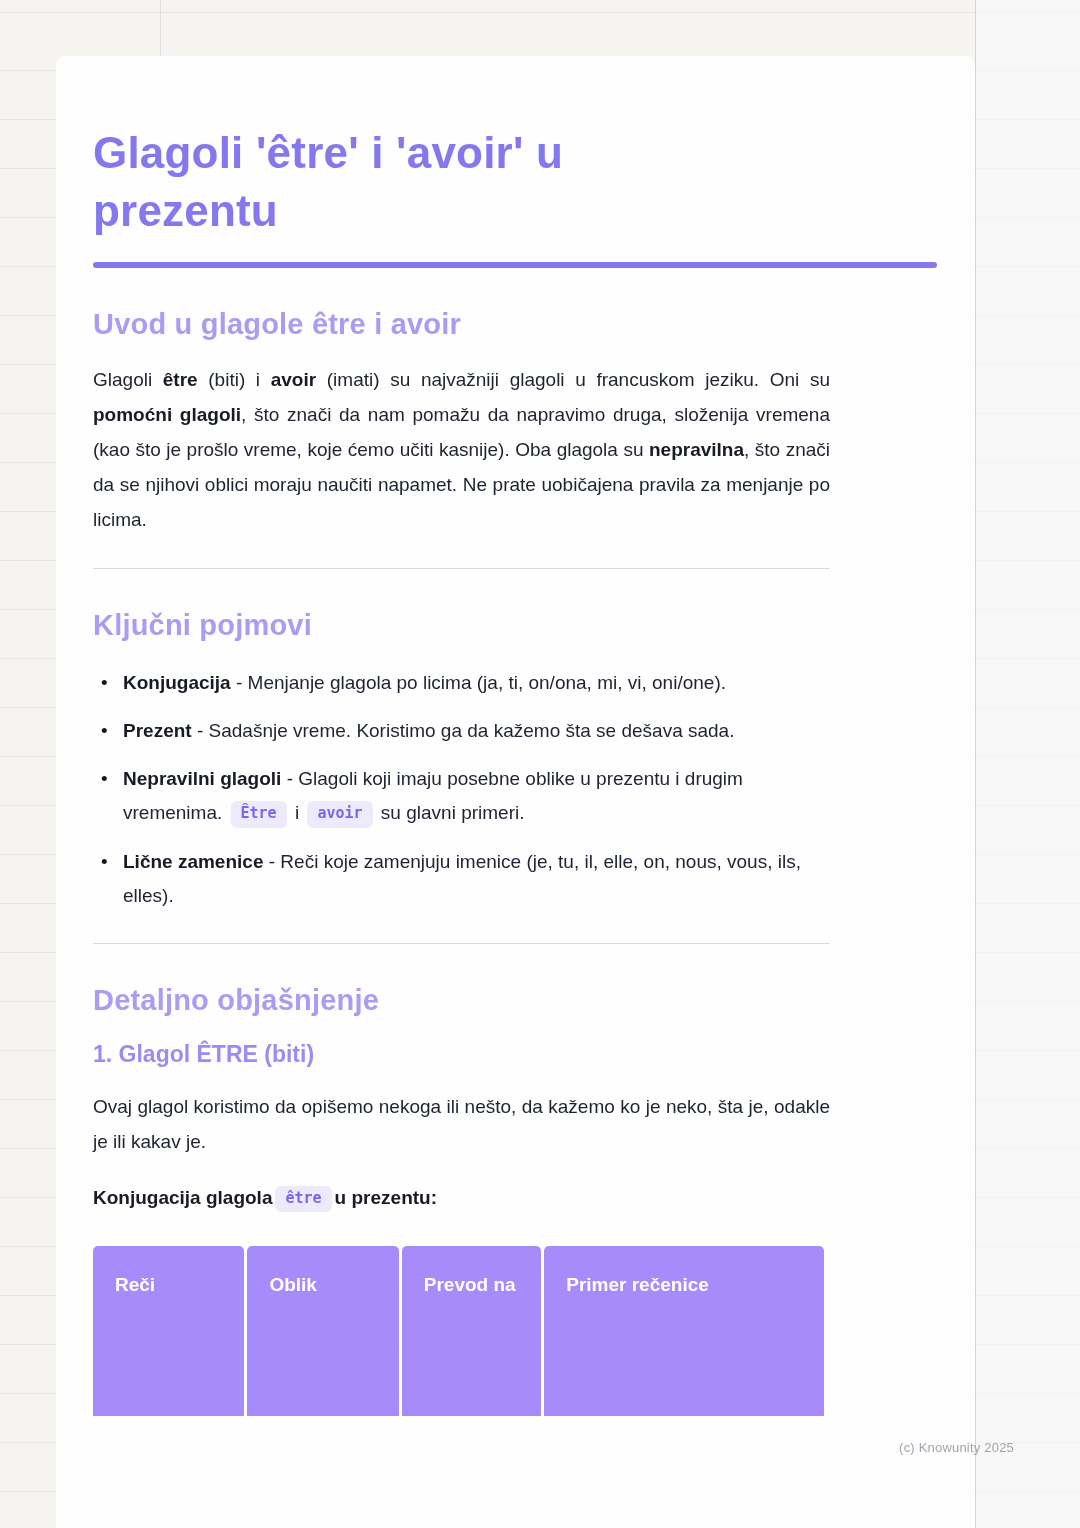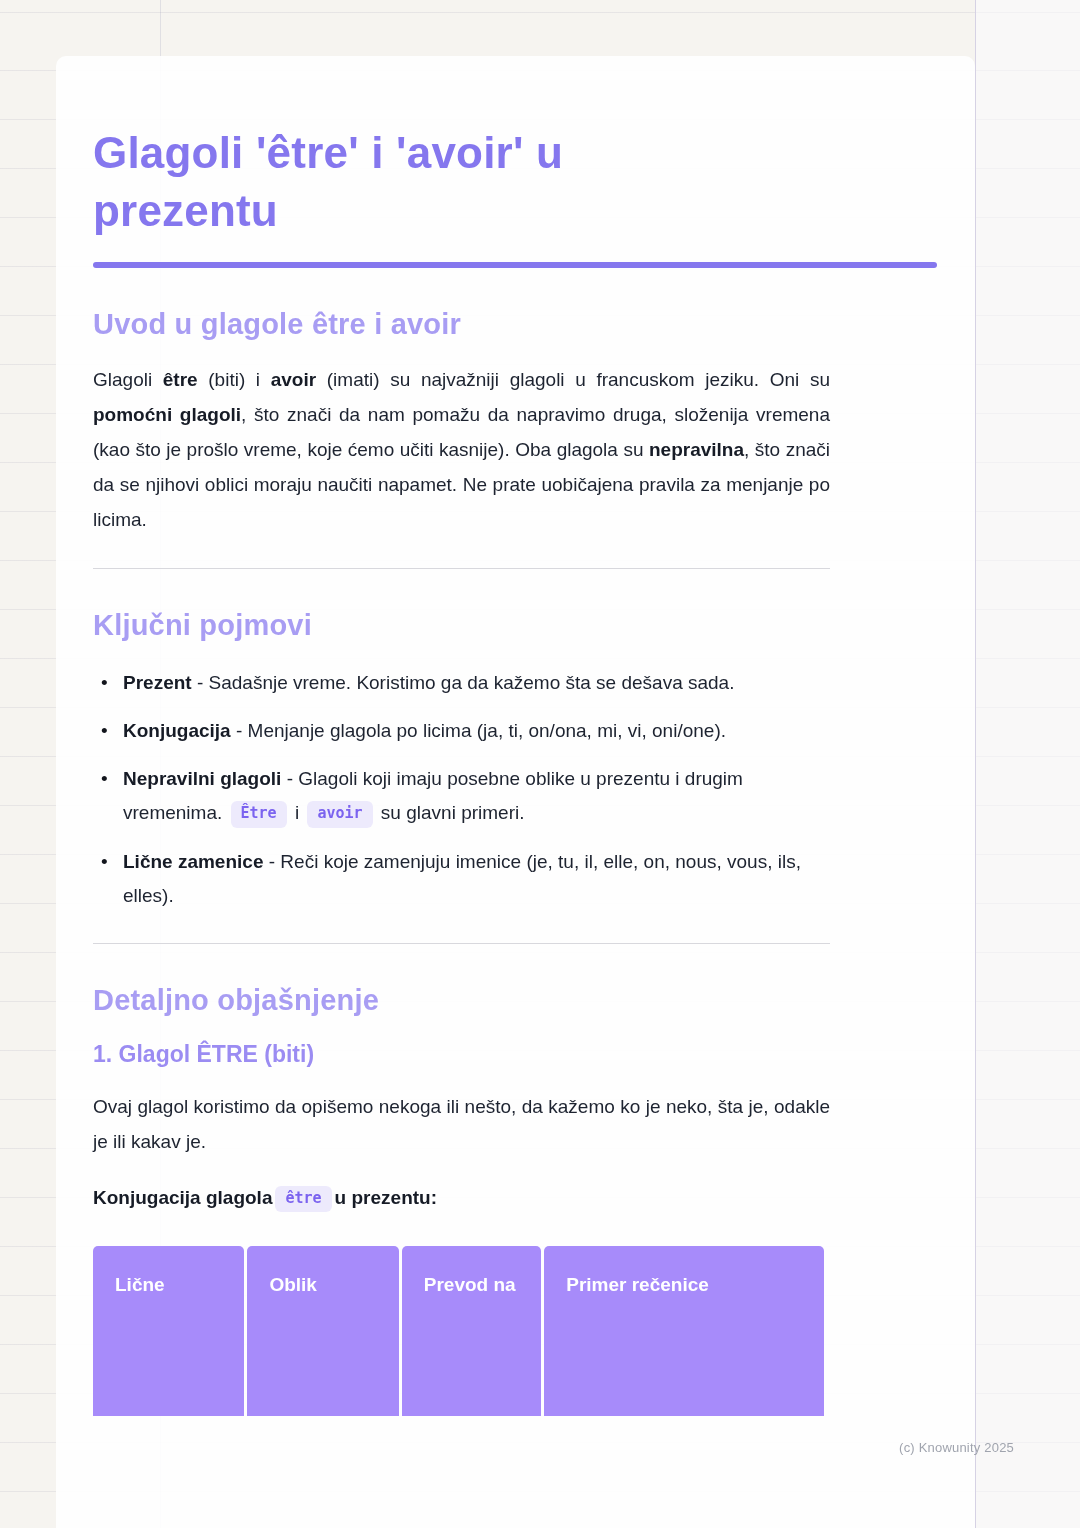--- a/index.html
+++ b/index.html
@@ -112,37 +112,37 @@
     <h1 class="title">Glagoli 'être' i 'avoir' u prezentu</h1>
     <div class="rule"></div>
 
     <h2 class="section">Uvod u glagole être i avoir</h2>
     <p class="prose"><span>Glagoli </span><strong>être</strong><span> (biti) i </span><strong>avoir</strong><span> (imati) su najvažniji glagoli u francuskom jeziku. Oni su </span><strong>pomoćni glagoli</strong><span>, što znači da nam pomažu da napravimo druga, složenija vremena (kao što je prošlo vreme, koje ćemo učiti kasnije). Oba glagola su </span><strong>nepravilna</strong><span>, što znači da se njihovi oblici moraju naučiti napamet. Ne prate uobičajena pravila za menjanje po licima.</span></p>
 
     <hr class="divider">
 
     <h2 class="section">Ključni pojmovi</h2>
     <ul class="terms">
+      <li><strong>Konjugacija</strong><span> - Menjanje glagola po licima (ja, ti, on/ona, mi, vi, oni/one).</span></li>
       <li><strong>Prezent</strong><span> - Sadašnje vreme. Koristimo ga da kažemo šta se dešava sada.</span></li>
-      <li><strong>Konjugacija</strong><span> - Menjanje glagola po licima (ja, ti, on/ona, mi, vi, oni/one).</span></li>
       <li><strong>Nepravilni glagoli</strong><span> - Glagoli koji imaju posebne oblike u prezentu i drugim vremenima. </span><span class="chip">Être</span><span> i </span><span class="chip">avoir</span><span> su glavni primeri.</span></li>
       <li><strong>Lične zamenice</strong><span> - Reči koje zamenjuju imenice (je, tu, il, elle, on, nous, vous, ils, elles).</span></li>
     </ul>
 
     <hr class="divider">
 
     <h2 class="section">Detaljno objašnjenje</h2>
 
     <h3 class="subsection">1. Glagol ÊTRE (biti)</h3>
     <p class="prose">Ovaj glagol koristimo da opišemo nekoga ili nešto, da kažemo ko je neko, šta je, odakle je ili kakav je.</p>
 
     <p class="conj-line"><strong>Konjugacija glagola</strong><span class="chip">être</span><strong>u prezentu:</strong></p>
 
     <div class="table-head">
-      <div class="cell c0"><span>Lične</span></div>
+      <div class="cell c0"><span>Reči</span></div>
       <div class="cell c1"><span>Oblik</span></div>
       <div class="cell c2"><span>Prevod na</span></div>
       <div class="cell c3"><span>Primer rečenice</span></div>
     </div>
 
   </div>
 
   <div class="footer">(c) Knowunity 2025</div>
 </div>
 

